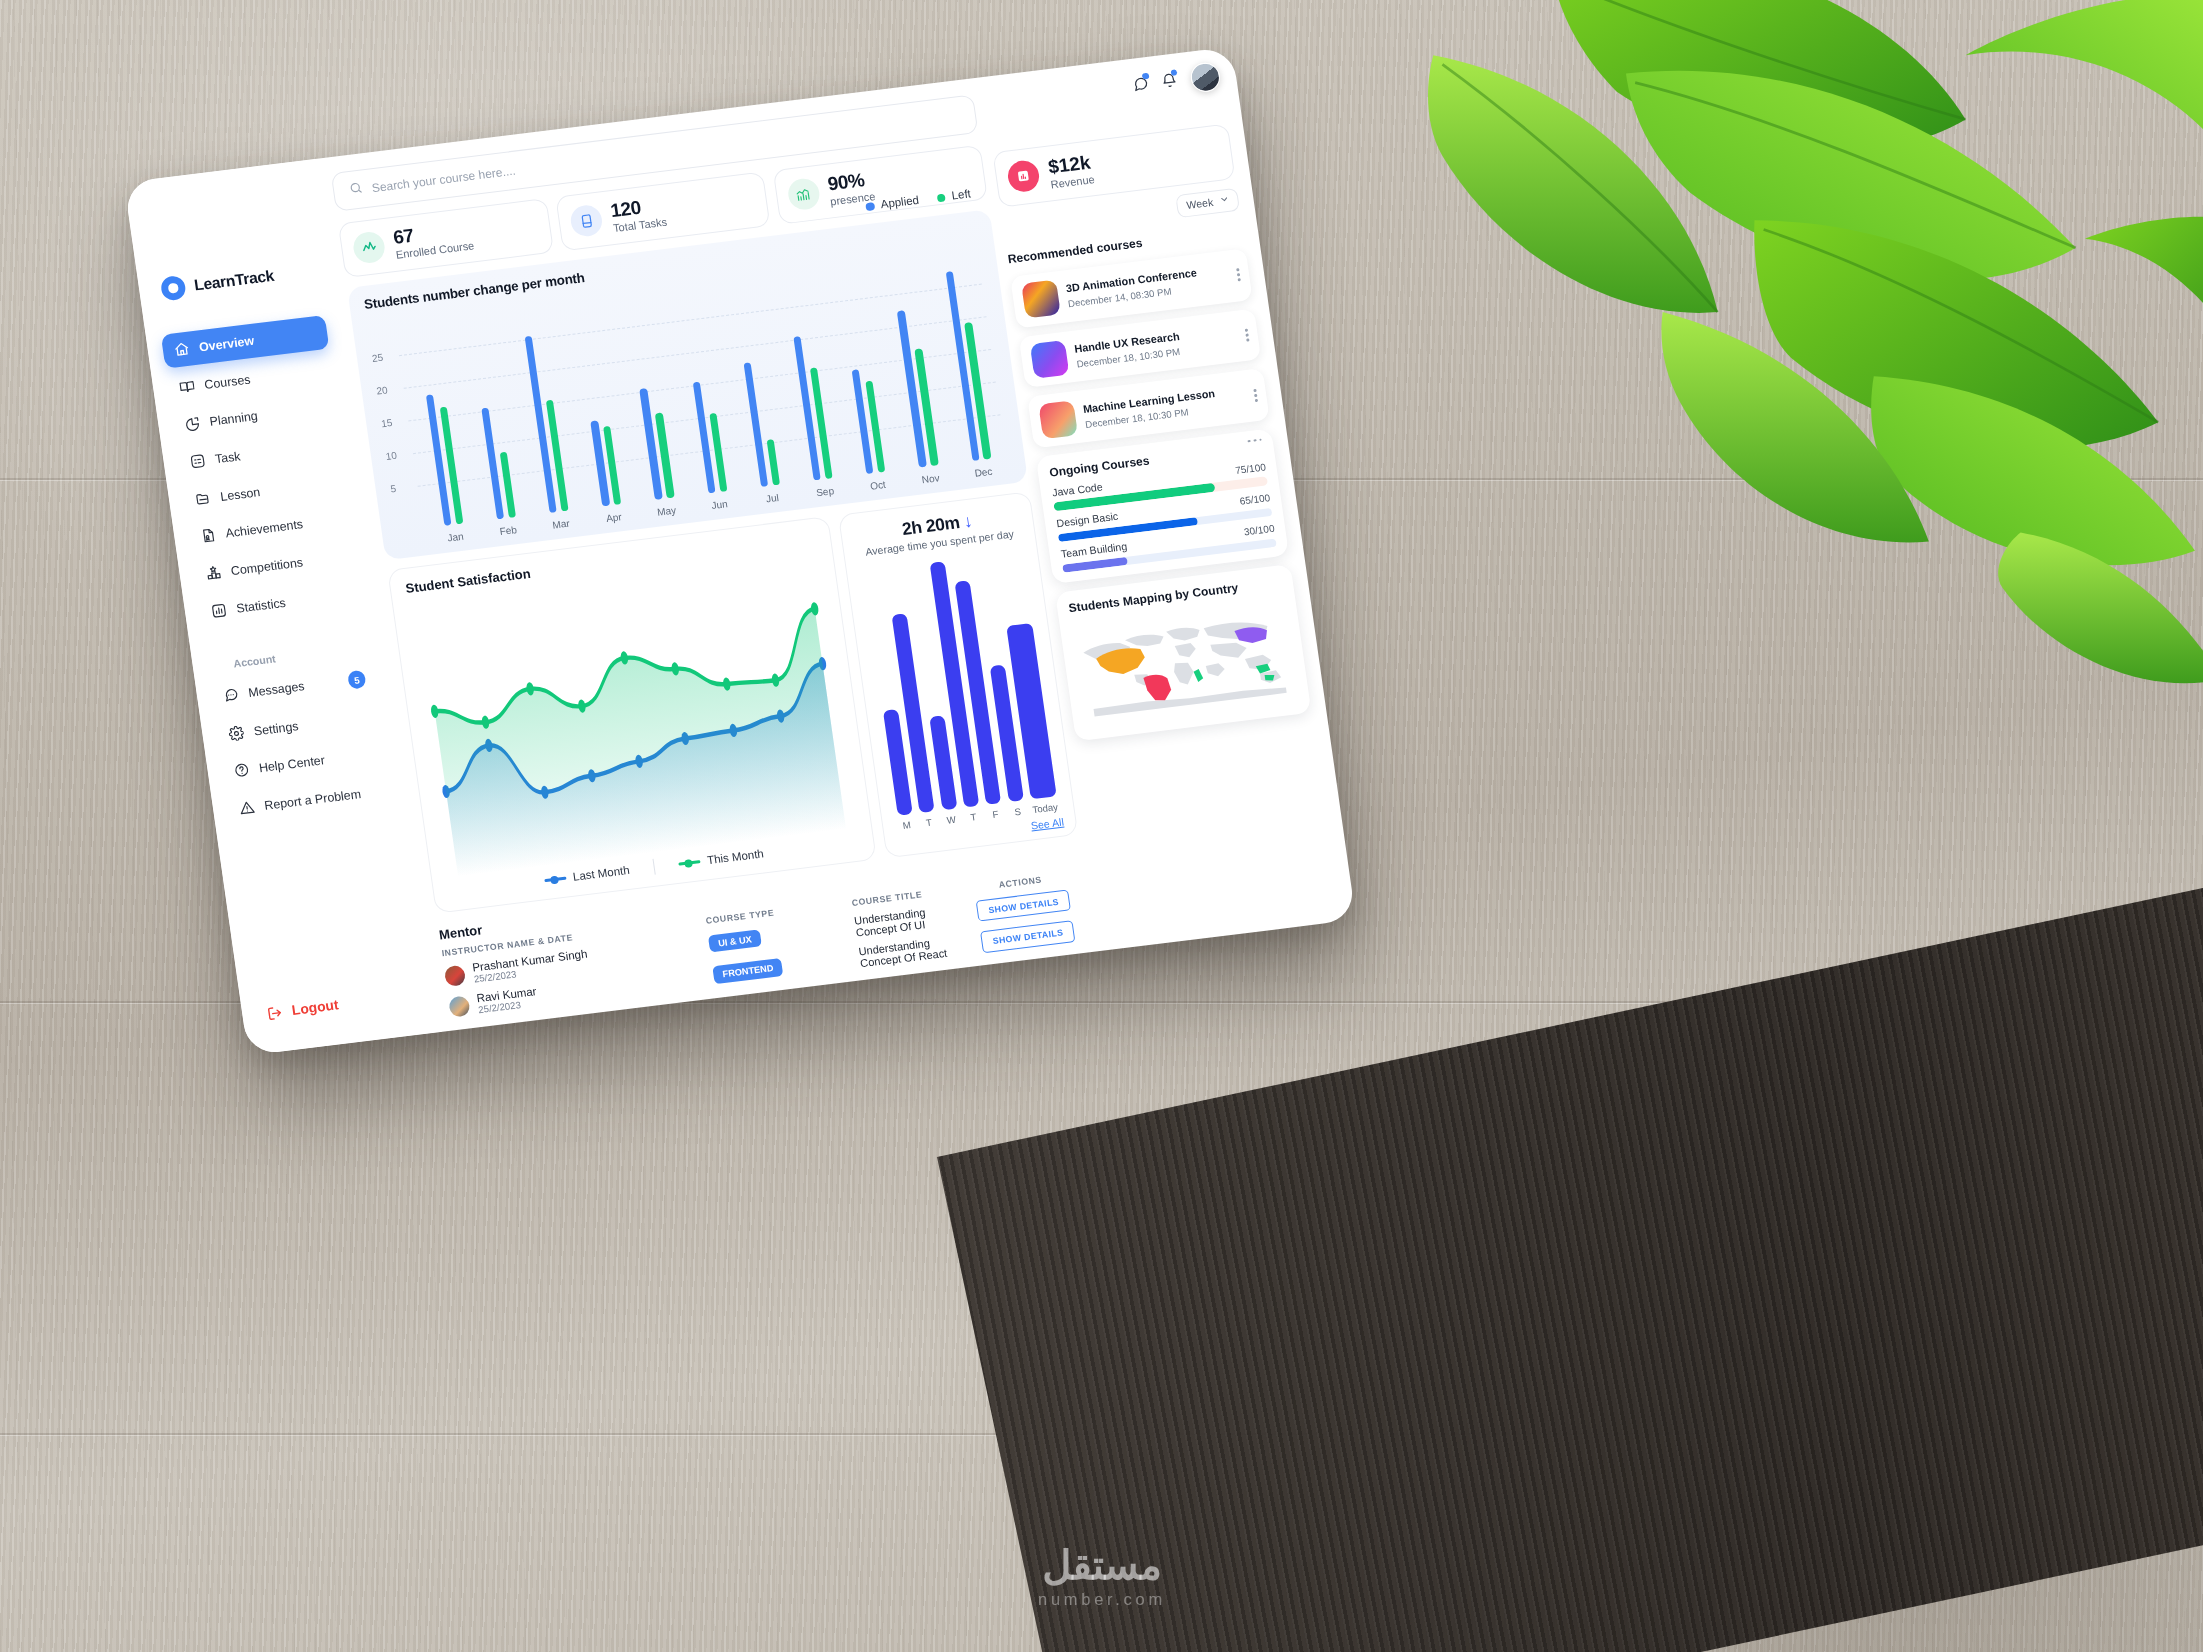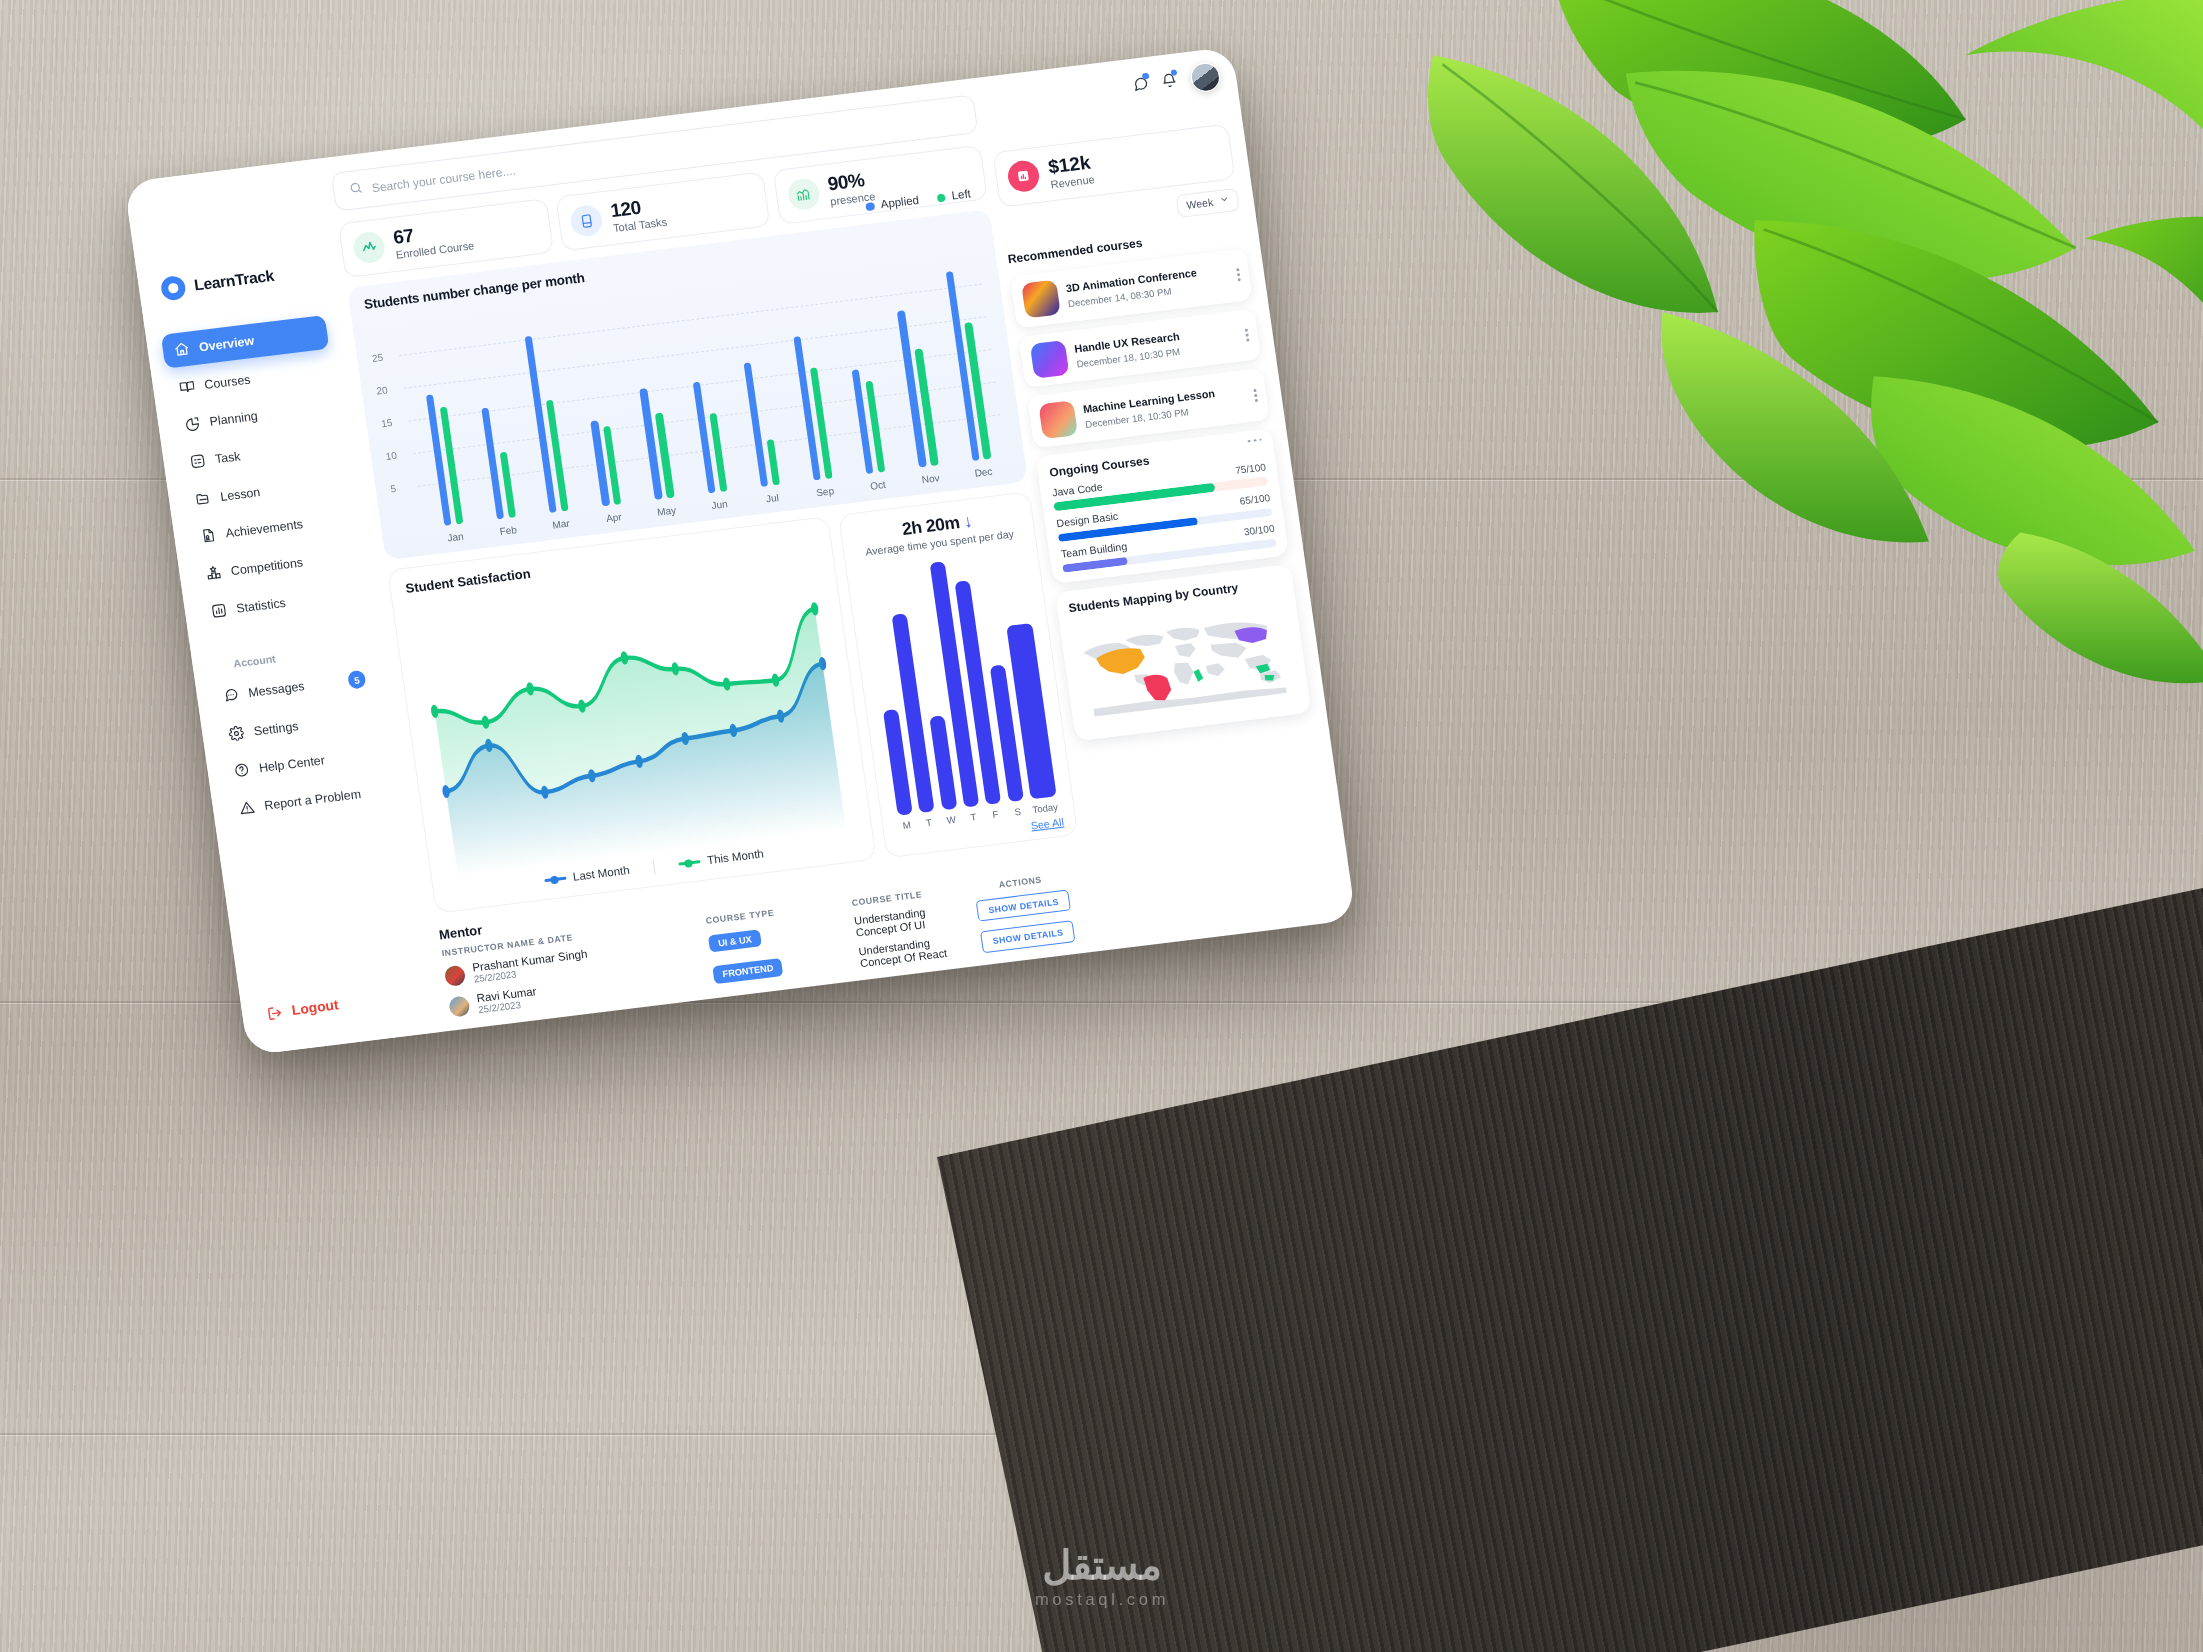--- a/index.html
+++ b/index.html
@@ -794,15 +794,15 @@
           <path d="M344 126 L362 128 L358 138 L344 136 Z" fill="#17cf7e"></path>
         </svg>
       </div>
     </div>
   </div>
 </div>
 </div>
 
 <div style="position:absolute;left:50%;bottom:44px;transform:translateX(-50%);text-align:center;color:rgba(255,255,255,.55);">
   <div style="font-size:40px;font-weight:700;letter-spacing:1.8px">مستقل</div>
-  <div style="font-size:16.5px;letter-spacing:3.7px;margin-top:1.8px;color:rgba(255,255,255,.38)">mostaql.com</div>
+  <div style="font-size:16.5px;letter-spacing:3.7px;margin-top:1.8px;color:rgba(255,255,255,.38)">number.com</div>
 </div>
 
 
 </body></html>

